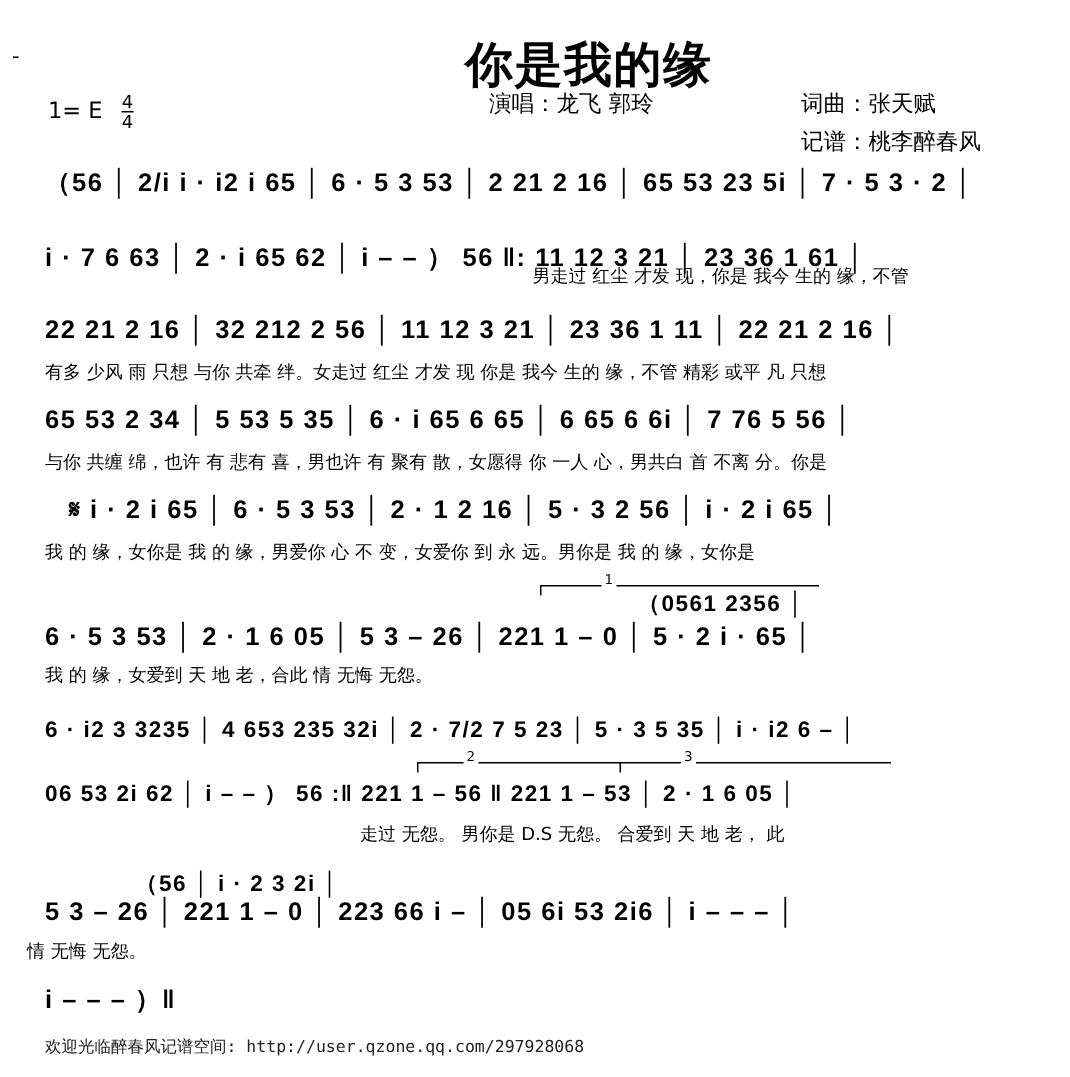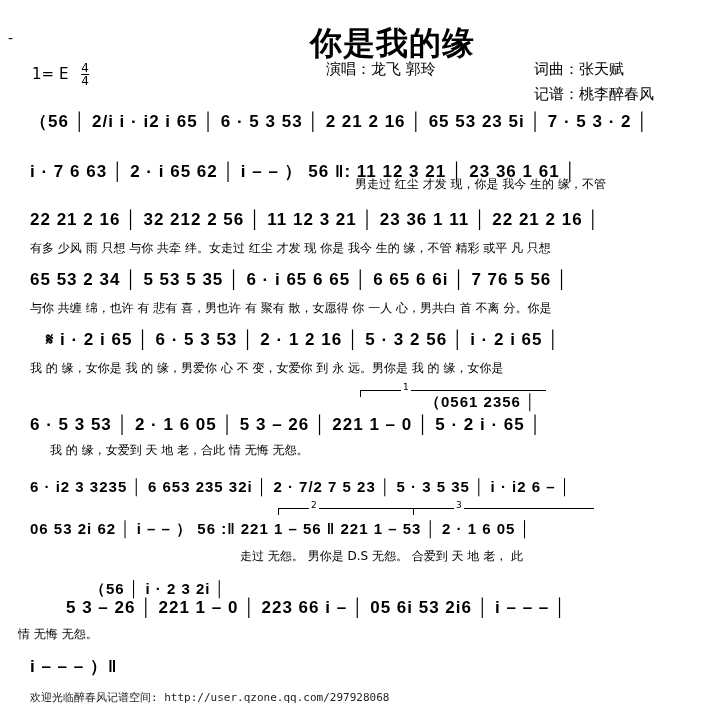--- a/index.html
+++ b/index.html
@@ -50,33 +50,33 @@
 
 <div class="abs notes" style="left:30px; top:330px;padding-left:16px;">𝄋 i · 2 i 65 │ 6 · 5 3 53 │ 2 · 1 2 16 │ 5 · 3 2 56 │ i · 2 i 65 │</div>
 <div class="abs lyric" style="left:30px; top:360px;">我   的 缘，女你是   我   的 缘，男爱你   心   不 变，女爱你   到  永  远。男你是   我   的 缘，女你是</div>
 
 <div class="bracket" style="left:360px; top:390px; width:185px;">
     <span style="left:40px;">1</span>
   </div>
 <div class="abs notes small" style="left:425px; top:393px;">（0561 2356 │</div>
 
 <div class="abs notes" style="left:30px; top:415px;">6 · 5 3 53 │ 2 · 1 6 05 │ 5 3 – 26 │ 221 1 –    0   │ 5 · 2 i · 65 │</div>
-<div class="abs lyric" style="left:30px; top:442px;margin-left:20px;">我 的 缘，女爱到   天   地 老，合此   情       无悔   无怨。</div>
+<div class="abs lyric" style="left:30px; top:442px;">我 的 缘，女爱到   天   地 老，合此   情       无悔   无怨。</div>
 
-<div class="abs notes small" style="left:30px; top:478px;">6 · i2 3 3235 │ 6 653 235 32i │ 2 · 7/2 7 5 23 │ 5 · 3 5 35 │ i · i2 6 – │</div>
+<div class="abs notes small" style="left:30px; top:478px;">6 · i2 3 3235 │ 4 653 235 32i │ 2 · 7/2 7 5 23 │ 5 · 3 5 35 │ i · i2 6 – │</div>
 
 <div class="bracket" style="left:278px; top:508px; width:135px;">
     <span style="left:30px;">2</span>
   </div>
 <div class="bracket" style="left:413px; top:508px; width:180px;">
     <span style="left:40px;">3</span>
   </div>
 
 <div class="abs notes small" style="left:30px; top:520px;">06 53 2i 62 │ i – – ） 56 :‖ 221 1 – 56 ‖ 221 1 – 53 │ 2 · 1 6 05 │</div>
 <div class="abs lyric" style="left:240px; top:548px;">走过      无怨。    男你是 D.S  无怨。    合爱到   天   地  老，  此</div>
 
 <div class="abs notes small" style="left:90px; top:580px;">（56 │ i · 2 3 2i │</div>
-<div class="abs notes" style="left:30px; top:598px;margin-left:36px;">5 3 – 26 │ 221 1 – 0 │ 223 66 i – │ 05 6i 53 2i6 │ i – – – │</div>
+<div class="abs notes" style="left:30px; top:598px;">5 3 – 26 │ 221 1 – 0 │ 223 66 i – │ 05 6i 53 2i6 │ i – – – │</div>
 <div class="abs lyric" style="left:18px; top:626px;">情       无悔   无怨。</div>
 
 <div class="abs notes" style="left:30px; top:655px;">i – – – ）‖</div>
 
 <div class="abs footer">欢迎光临醉春风记谱空间: http://user.qzone.qq.com/297928068</div>
 
 </body></html>

